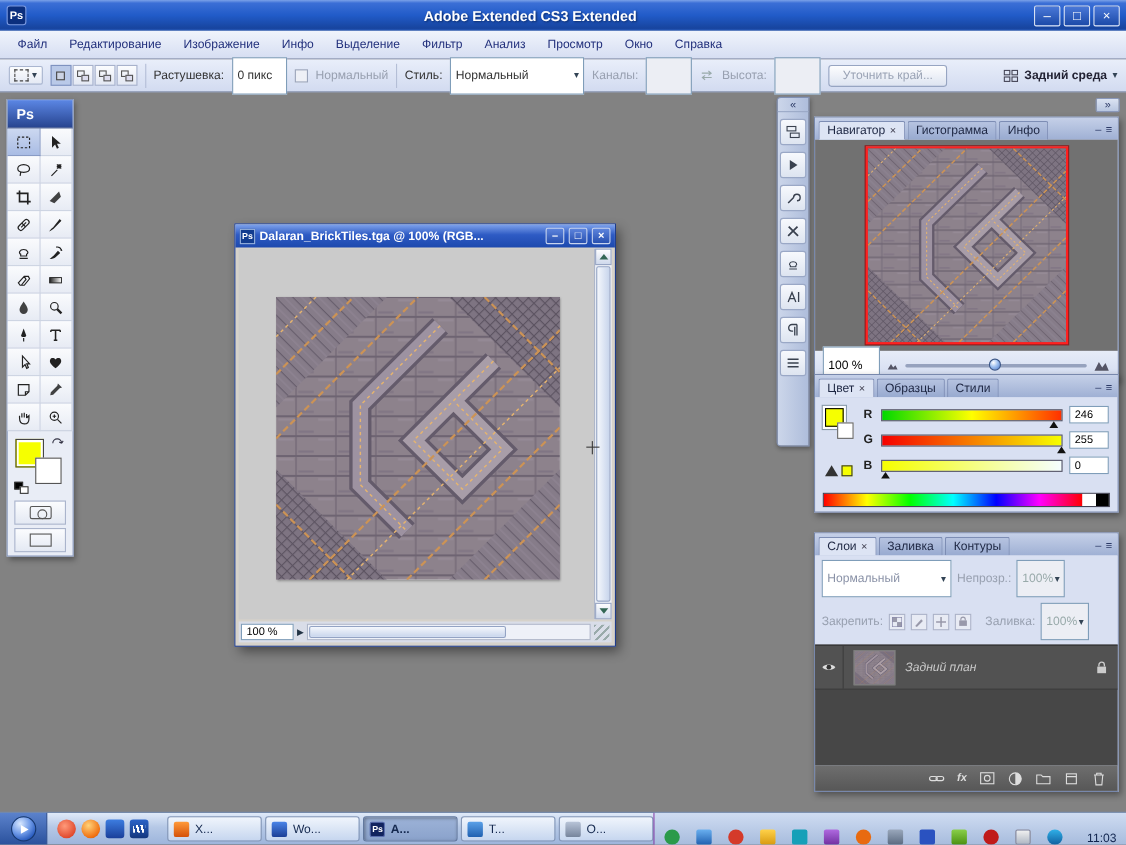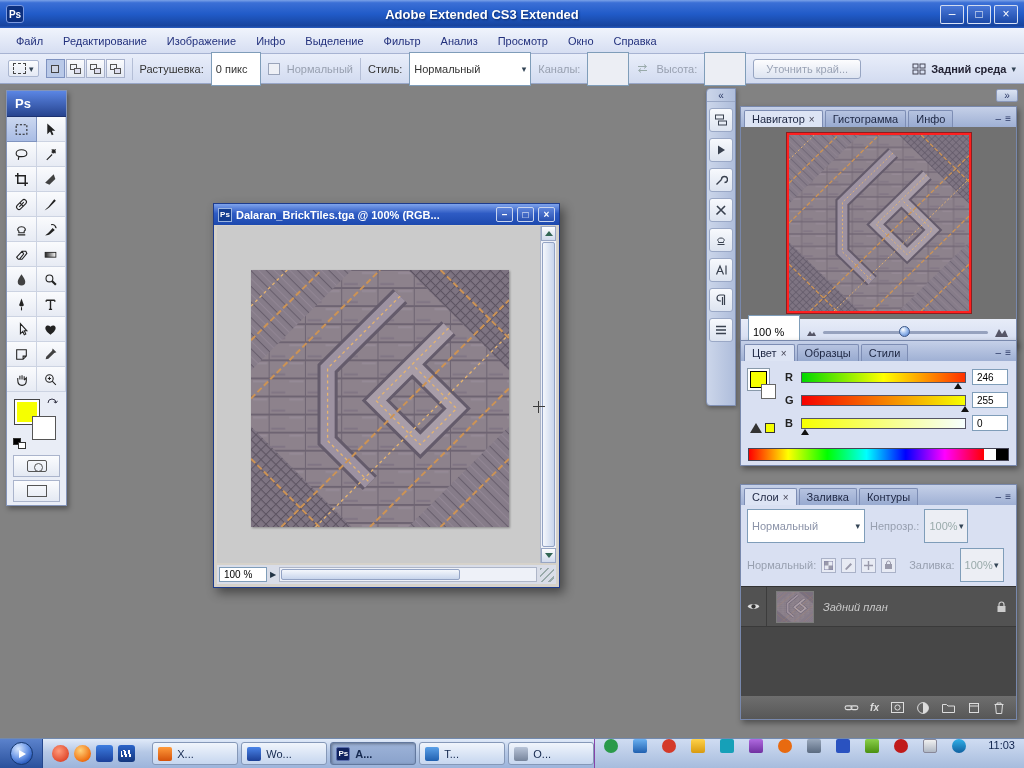--- a/index.html
+++ b/index.html
@@ -150,21 +150,21 @@
   .tasks{display:flex;gap:3px;align-items:center;padding-left:8px}
   .task{width:86px;height:23px;border-radius:3px;border:1px solid #8598b8;background:linear-gradient(#f0f5fc,#c6d6ef);display:flex;align-items:center;gap:5px;padding:0 5px;color:#15294f}
   .task.active{background:linear-gradient(#9db3d8,#8aa2cb);border-color:#62789e;box-shadow:inset 1px 1px 3px rgba(0,0,0,.35);font-weight:bold}
   .tico{width:14px;height:14px;border-radius:2px;flex:none;display:flex;align-items:center;justify-content:center;color:#fff;font-size:8px;font-weight:bold}
   .ti1{background:linear-gradient(#ff9a3a,#d4510a)}
   .ti2{background:linear-gradient(#4a84e8,#1c3f96)}
   .ti3{background:#11235e;border:1px solid #5a6eae}
   .ti4{background:linear-gradient(#5aa0e8,#2060b0)}
   .ti5{background:linear-gradient(#b8c4d8,#76849c)}
   .task .tlabel{white-space:nowrap;overflow:hidden}
-  .tray{margin-left:auto;display:flex;align-items:flex-start;gap:15px;padding:0 9px;height:100%;background:linear-gradient(#cfdcf2,#a7bcdd);border-left:1px solid #84a}
+  .tray{margin-left:auto;display:flex;align-items:flex-end;gap:15px;padding:0 9px;height:100%;background:linear-gradient(#cfdcf2,#a7bcdd);border-left:1px solid #84a}
   .tri-ic{width:14px;height:14px;border-radius:2px}
   .c1{background:#2a9a4a;border-radius:50%}
   .c2{background:linear-gradient(#6ab0f0,#2060b0)}
   .c3{background:#d43a2a;border-radius:50%}
   .c4{background:linear-gradient(#ffd24a,#d89a10)}
   .c5{background:#16a0b8}
   .c6{background:linear-gradient(#b06ae0,#7030a0)}
   .c7{background:#e86a10;border-radius:50%}
   .c8{background:linear-gradient(#9aa8bc,#5a6a80)}
   .c9{background:#2a52c0}
@@ -660,21 +660,21 @@
             <span>Нормальный</span>
             <span class="ddar">▾</span>
           </span>
         <span class="lbl dis">Непрозр.:</span>
         <span class="obox dis" style="width:44px;justify-content:space-between">
             <span>100%</span>
             <span class="ddar">▾</span>
           </span>
       </div>
       <div class="lrow">
-        <span class="lbl dis">Нормальный:</span>
+        <span class="lbl dis">Закрепить:</span>
         <span class="lk-ic">
             <svg class="icon" width="9" height="9" viewBox="0 0 8 8">
               <rect width="4" height="4" fill="#99a"></rect>
               <rect x="4" y="4" width="4" height="4" fill="#99a"></rect>
               <rect width="8" height="8" fill="none" stroke="#88a"></rect>
             </svg>
           </span>
         <span class="lk-ic">
             <svg class="icon" width="9" height="9" viewBox="0 0 9 9">
               <path d="M1 8 L6.5 2 L8 3.5 L2.5 9 Z" fill="#99a"></path>

